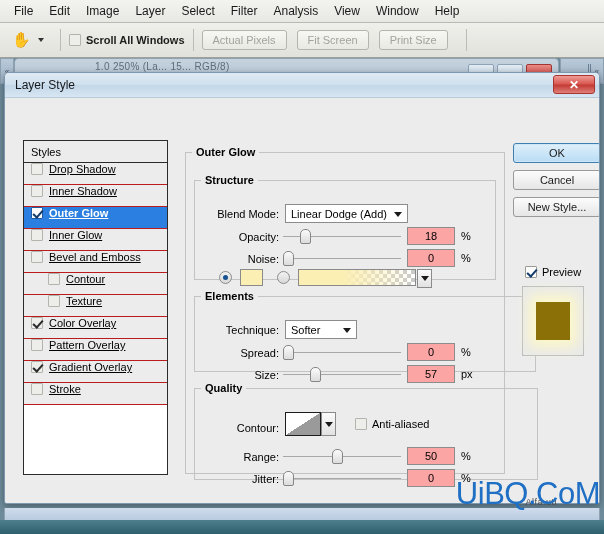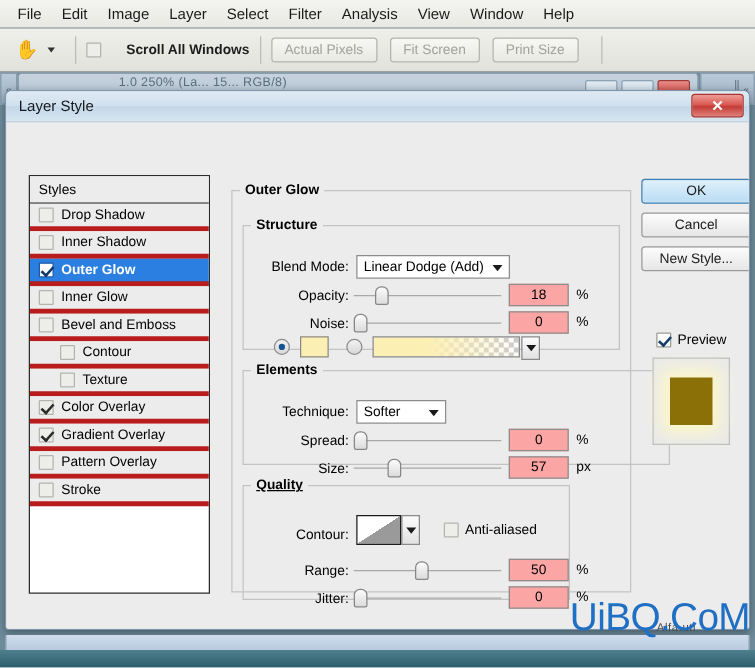--- a/index.html
+++ b/index.html
@@ -36,21 +36,21 @@
   .tool-glyph {
     width: 24px; height: 24px; display: flex; align-items: center;
     justify-content: center; font-size: 15px; color: #222;
   }
   .tiny-arrow {
     width: 0; height: 0; border-left: 3.5px solid transparent;
     border-right: 3.5px solid transparent; border-top: 4px solid #333;
     margin-left: 4px; margin-right: 8px;
   }
   .vsep { width: 1px; height: 22px; background: #bcbcb6; margin: 0 8px; }
-  .ob-check { display: flex; align-items: center; gap: 20px; font-size: 11px; font-weight: bold; color: #1c1c1c;}
+  .ob-check { display: flex; align-items: center; gap: 5px; font-size: 11px; font-weight: bold; color: #1c1c1c;}
   .cbx {
     width: 12px; height: 12px; background: #fcfcfc;
     border: 1px solid #9b9b95; display: inline-block; position: relative;
     border-radius: 1px; flex: 0 0 auto;
   }
   .cbx.dim { background: #ededea; border-color: #b4b4ae; }
   .cbx.checked::after {
     content: ""; position: absolute; left: 3px; top: 0px;
     width: 4px; height: 8px; border: solid #2a2a2a;
     border-width: 0 2px 2px 0; transform: rotate(42deg);
@@ -129,23 +129,24 @@
     height: 22px; border-bottom: 1px solid #2b2b2b;
     background: #ececec; display: flex; align-items: center; padding-left: 7px;
     font-size: 11px;
   }
   .styles-sub {
     height: 22px; border-bottom: 1px solid #9d9d9d;
     background: #ececec; display: flex; align-items: center; padding-left: 7px;
     font-size: 11px;
   }
   .effect-row {
-    height: 22px; display: flex; align-items: center; gap: 6px;
+    height: 22px; display: flex; align-items: flex-start; gap: 6px;
     padding-left: 7px; background: #ececec; font-size: 11px;
-    border-bottom: 4px solid #b91c1c;
+    border-bottom: 1px solid #b91c1c;
+    text-decoration: underline;
   }
   .effect-row.indent { padding-left: 24px; }
   .effect-row.selected {
     background: #2a7fe0; color: #fff; font-weight: bold;
   }
   .effect-row.selected .cbx { background: #fcfcfc; border-color: #1d5ba5; }
 
   
   .btn {
     position: absolute; width: 88px; height: 20px; border-radius: 3px;
@@ -178,21 +179,21 @@
   fieldset {
     position: absolute; margin: 0; padding: 0;
     border: 1px solid #c3c3c3; background: transparent;
   }
   legend { font-size: 11px; font-weight: bold; padding: 0 4px; margin-left: 6px; }
   .grp-outer {
     left: 0; top: 6px; width: 320px; height: 328px;
   }
   .grp-structure { left: 8px; top: 16px; width: 302px; height: 106px; }
   .grp-elements  { left: 8px; top: 132px; width: 342px; height: 82px; }
-  .grp-quality   { left: 8px; top: 224px; width: 262px; height: 98px; text-decoration: underline; }
+  .grp-quality   { left: 8px; top: 224px; width: 344px; height: 98px; }
 
   .lbl { position: absolute; font-size: 11px; text-align: right; }
   .select {
     position: absolute; height: 19px; background: #fff;
     border: 1px solid #8c8c8c; font-size: 11px;
     display: flex; align-items: center; padding-left: 5px; padding-right: 18px;
   }
   .select .arr {
     position: absolute; right: 5px; top: 7px; width: 0; height: 0;
     border-left: 4px solid transparent; border-right: 4px solid transparent;
@@ -363,26 +364,26 @@
         </div>
         <div class="effect-row indent">
           <span class="cbx dim"></span>
           <span>Texture</span>
         </div>
         <div class="effect-row">
           <span class="cbx dim checked"></span>
           <span>Color Overlay</span>
         </div>
         <div class="effect-row">
+          <span class="cbx dim"></span>
+          <span>Pattern Overlay</span>
+        </div>
+        <div class="effect-row">
           <span class="cbx dim checked"></span>
           <span>Gradient Overlay</span>
-        </div>
-        <div class="effect-row">
-          <span class="cbx dim"></span>
-          <span>Pattern Overlay</span>
         </div>
         <div class="effect-row">
           <span class="cbx dim"></span>
           <span>Stroke</span>
         </div>
       </div>
 
       <div class="content">
 
         <fieldset class="grp-outer">

